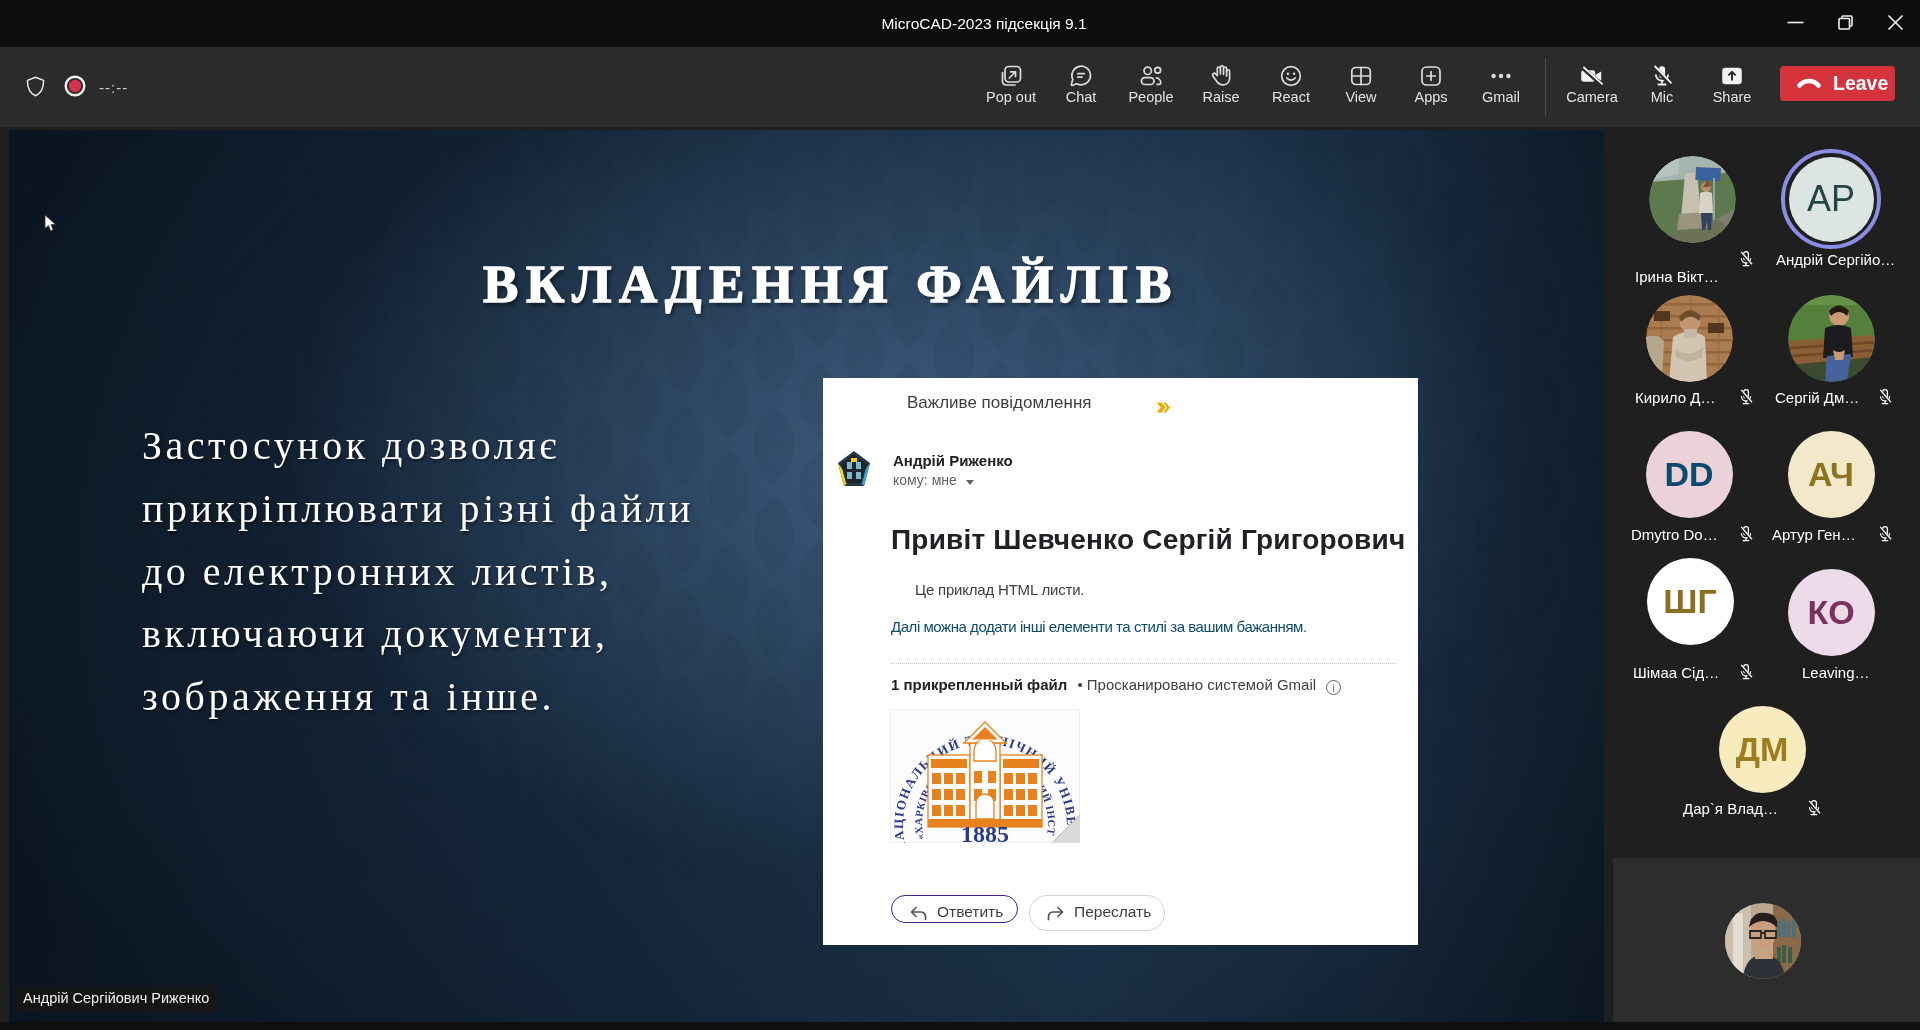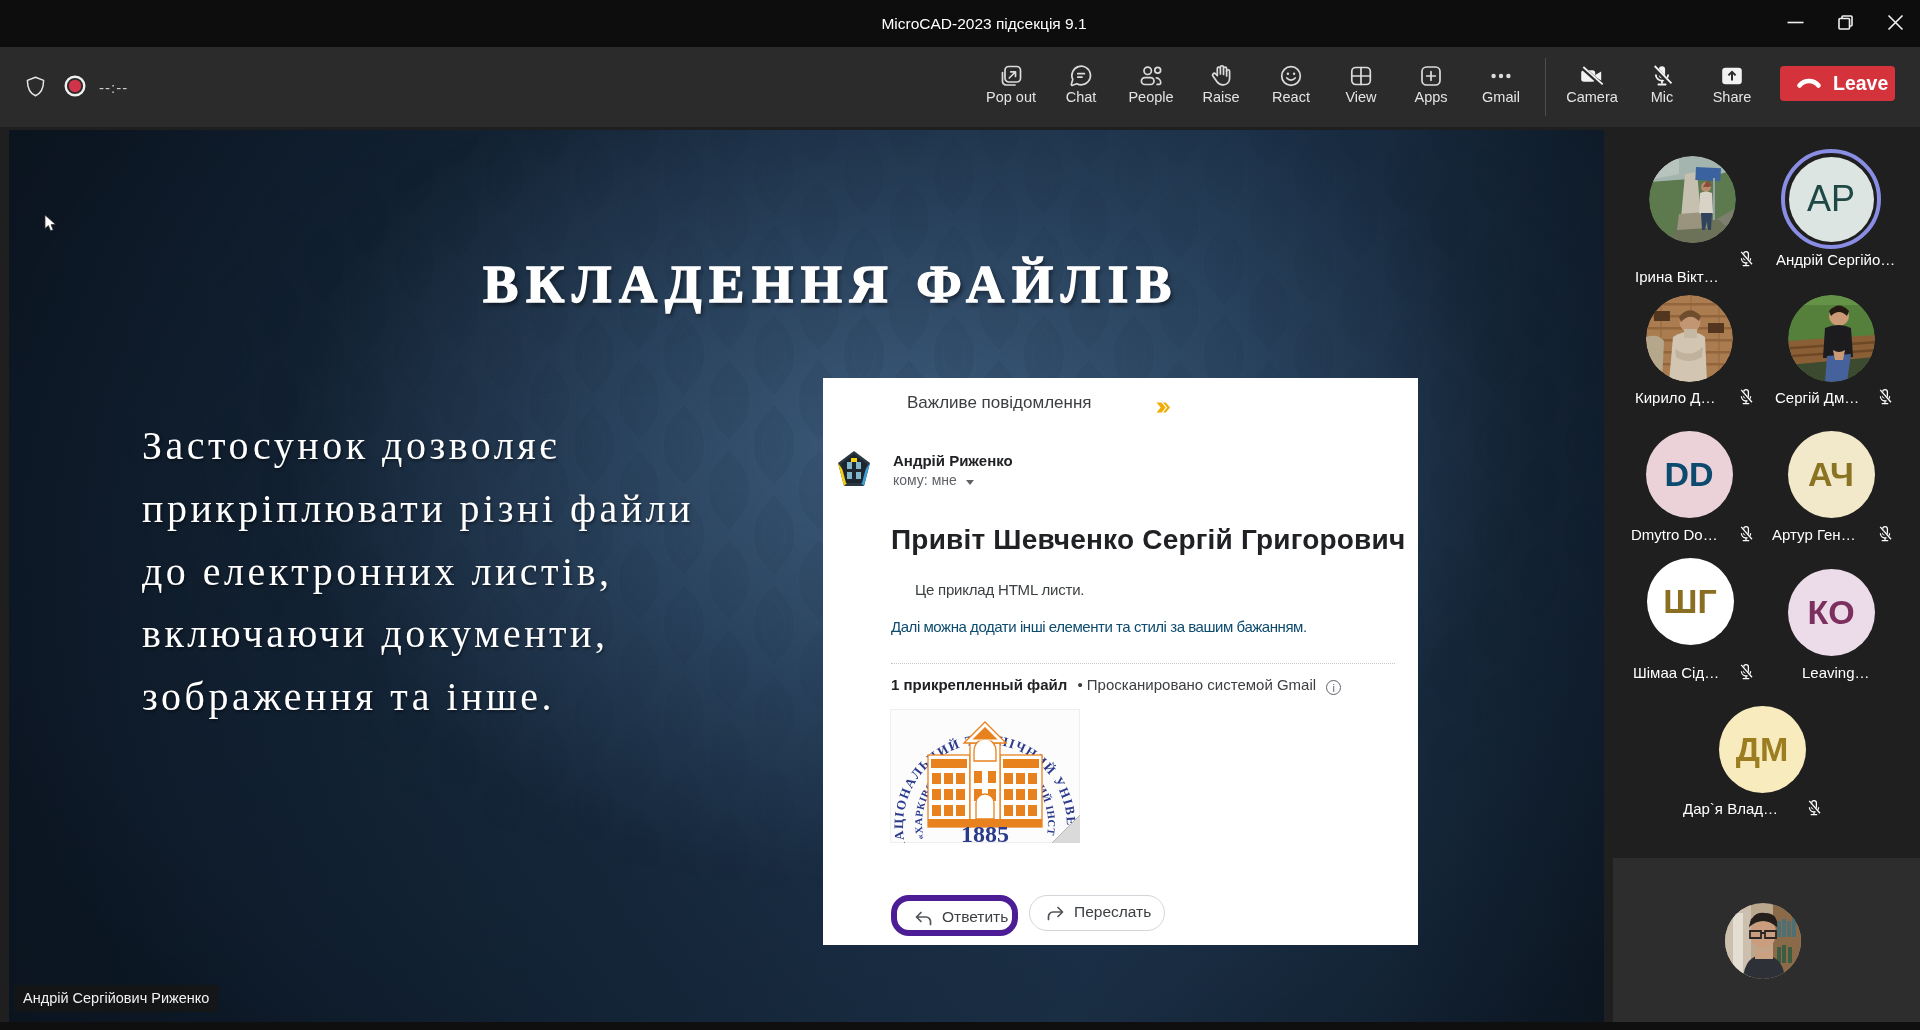--- a/index.html
+++ b/index.html
@@ -284,21 +284,21 @@
       <rect x="84" y="80" width="8" height="12"></rect>
         <rect x="98" y="80" width="8" height="12"></rect>
       <rect x="38" y="110" width="114" height="8"></rect>
     </g>
     <path d="M86 94 a9 9 0 0 1 18 0 v16 h-18 z" fill="#ffffff" stroke="#e8821e" stroke-width="1.3"></path>
     <text x="95" y="133" font-family="Liberation Serif, serif" font-size="24" font-weight="bold" fill="#2a3a8c" text-anchor="middle">1885</text>
     <path d="M190 134 L162 134 L190 106 Z" fill="#dadada"></path>
     <path d="M162 134 L190 106" fill="none" stroke="#b5b5b5" stroke-width="1"></path>
   </svg>
 
-  <div class="abs" style="left:68px;top:517px;width:127px;height:41px;border:6px solid #4c1d95;border-radius:18px;">
+  <div class="abs" style="left:68px;top:517px;width:127px;height:28px;border:1px solid #4c1d95;border-radius:18px;">
     <svg class="abs" style="left:18px;top:10px" width="17" height="15" viewBox="0 0 17 15" fill="none" stroke="#50555b" stroke-width="1.7" stroke-linecap="round" stroke-linejoin="round">
       <path d="M6 1.5 L1.5 6 L6 10.5 M1.5 6 H11 a4.5 4.5 0 0 1 4.5 4.5 V13.5"></path>
     </svg>
     <span class="abs" style="left:45px;top:7px;font-size:15.5px;color:#3c4043;">Ответить</span>
   </div>
   <div class="abs" style="left:206px;top:517px;width:136px;height:36px;border:1px solid #d2d5d9;border-radius:18px;">
     <svg class="abs" style="left:17px;top:10px" width="17" height="15" viewBox="0 0 17 15" fill="none" stroke="#50555b" stroke-width="1.7" stroke-linecap="round" stroke-linejoin="round">
       <path d="M11 1.5 L15.5 6 L11 10.5 M15.5 6 H6 a4.5 4.5 0 0 0 -4.5 4.5 V13.5"></path>
     </svg>
     <span class="abs" style="left:44px;top:7px;font-size:15.5px;color:#3c4043;">Переслать</span>

